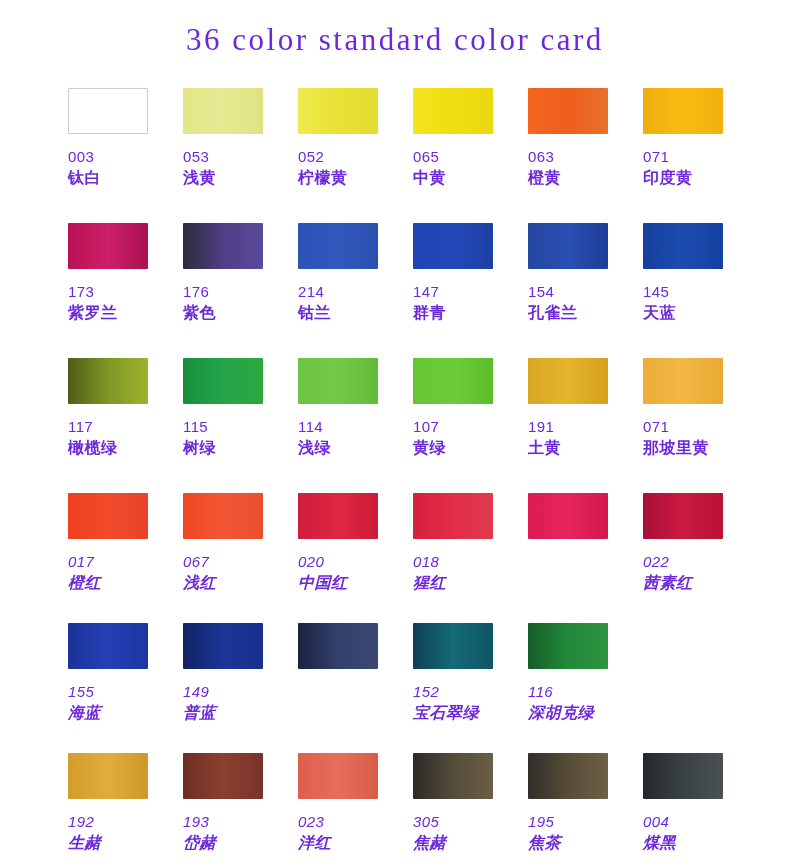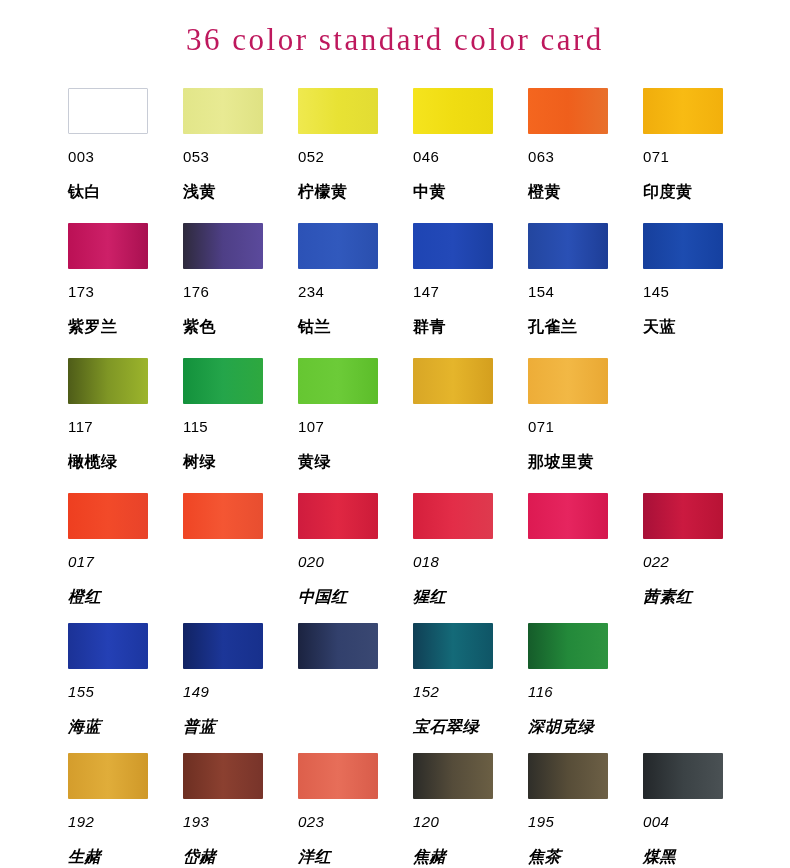--- a/index.html
+++ b/index.html
@@ -22,21 +22,21 @@
   }
   #title {
     position: absolute;
     top: 22px;
     left: 0;
     width: 790px;
     text-align: center;
     font-family: "Liberation Serif", "DejaVu Serif", serif;
     font-size: 31px;
     letter-spacing: 2.5px;
-    color: #be185d;
+    color: #6d28d9;
     white-space: nowrap;
   }
   #grid {
     position: absolute;
     top: 88px;
     left: 68px;
     width: 700px;
   }
   .row {
     display: flex;
@@ -55,31 +55,31 @@
     border-radius: 1px;
   }
   .swatch.outlined {
     border: 1px solid #c8ccd6;
     width: 78px;
     height: 44px;
   }
   .labels {
     margin-top: 13px;
     line-height: 1.28;
-    color: #000000;
+    color: #6d28d9;
   }
   .code {
     font-size: 15px;
     letter-spacing: 0.4px;
   }
   .cname {
     font-size: 16px;
     font-weight: 600;
     letter-spacing: 0.5px;
-    margin-top: 16px;
+    margin-top: 2px;
   }
 </style>
 </head>
 <body>
 
 <div id="card">
   <div id="title">36 color standard color card</div>
   <div id="grid">
       <div class="row">
         <div class="cell">
@@ -99,21 +99,21 @@
         <div class="cell">
           <div class="swatch" style="background: linear-gradient(90deg, rgb(239, 233, 79), rgb(232, 226, 52), rgb(226, 220, 51));"></div>
           <div class="labels">
             <div class="code">052</div>
             <div class="cname">柠檬黄</div>
           </div>
         </div>
         <div class="cell">
           <div class="swatch" style="background: linear-gradient(90deg, rgb(245, 228, 30), rgb(240, 221, 18), rgb(235, 216, 15));"></div>
           <div class="labels">
-            <div class="code">046</div>
+            <div class="code">065</div>
             <div class="cname">中黄</div>
           </div>
         </div>
         <div class="cell">
           <div class="swatch" style="background: linear-gradient(90deg, rgb(244, 102, 31), rgb(239, 95, 28), rgb(232, 112, 44));"></div>
           <div class="labels">
             <div class="code">063</div>
             <div class="cname">橙黄</div>
           </div>
         </div>
@@ -136,21 +136,21 @@
         <div class="cell">
           <div class="swatch" style="background: linear-gradient(90deg, rgb(46, 42, 60), rgb(78, 63, 134), rgb(91, 74, 156));"></div>
           <div class="labels">
             <div class="code">176</div>
             <div class="cname">紫色</div>
           </div>
         </div>
         <div class="cell">
           <div class="swatch" style="background: linear-gradient(90deg, rgb(44, 82, 182), rgb(49, 89, 189), rgb(42, 79, 174));"></div>
           <div class="labels">
-            <div class="code">234</div>
+            <div class="code">214</div>
             <div class="cname">钴兰</div>
           </div>
         </div>
         <div class="cell">
           <div class="swatch" style="background: linear-gradient(90deg, rgb(30, 69, 179), rgb(35, 73, 184), rgb(27, 63, 162));"></div>
           <div class="labels">
             <div class="code">147</div>
             <div class="cname">群青</div>
           </div>
         </div>
@@ -178,47 +178,62 @@
           </div>
         </div>
         <div class="cell">
           <div class="swatch" style="background: linear-gradient(90deg, rgb(19, 145, 60), rgb(36, 165, 74), rgb(46, 168, 63));"></div>
           <div class="labels">
             <div class="code">115</div>
             <div class="cname">树绿</div>
           </div>
         </div>
         <div class="cell">
+          <div class="swatch" style="background: linear-gradient(90deg, rgb(108, 196, 65), rgb(116, 201, 74), rgb(98, 187, 57));"></div>
+          <div class="labels">
+            <div class="code">114</div>
+            <div class="cname">浅绿</div>
+          </div>
+        </div>
+        <div class="cell">
           <div class="swatch" style="background: linear-gradient(90deg, rgb(102, 198, 50), rgb(108, 203, 56), rgb(92, 189, 42));"></div>
           <div class="labels">
             <div class="code">107</div>
             <div class="cname">黄绿</div>
           </div>
         </div>
         <div class="cell">
           <div class="swatch" style="background: linear-gradient(90deg, rgb(216, 166, 38), rgb(229, 181, 43), rgb(212, 159, 30));"></div>
+          <div class="labels">
+            <div class="code">191</div>
+            <div class="cname">土黄</div>
+          </div>
         </div>
         <div class="cell">
           <div class="swatch" style="background: linear-gradient(90deg, rgb(237, 173, 56), rgb(242, 184, 69), rgb(233, 168, 51));"></div>
           <div class="labels">
             <div class="code">071</div>
             <div class="cname">那坡里黄</div>
           </div>
         </div>
       </div>
       <div class="row tight">
         <div class="cell">
           <div class="swatch" style="background: linear-gradient(90deg, rgb(238, 63, 32), rgb(242, 74, 41), rgb(232, 67, 42));"></div>
           <div class="labels">
             <div class="code">017</div>
             <div class="cname">橙红</div>
           </div>
         </div>
         <div class="cell">
           <div class="swatch" style="background: linear-gradient(90deg, rgb(239, 69, 36), rgb(244, 86, 51), rgb(232, 78, 48));"></div>
+          <div class="labels">
+            <div class="code">067</div>
+            <div class="cname">浅红</div>
+          </div>
         </div>
         <div class="cell">
           <div class="swatch" style="background: linear-gradient(90deg, rgb(207, 28, 62), rgb(224, 39, 66), rgb(204, 27, 57));"></div>
           <div class="labels">
             <div class="code">020</div>
             <div class="cname">中国红</div>
           </div>
         </div>
         <div class="cell">
           <div class="swatch" style="background: linear-gradient(90deg, rgb(213, 31, 60), rgb(227, 45, 72), rgb(222, 58, 78));"></div>
@@ -289,21 +304,21 @@
         <div class="cell">
           <div class="swatch" style="background: linear-gradient(90deg, rgb(221, 95, 75), rgb(231, 110, 89), rgb(216, 92, 74));"></div>
           <div class="labels">
             <div class="code">023</div>
             <div class="cname">洋红</div>
           </div>
         </div>
         <div class="cell">
           <div class="swatch" style="background: linear-gradient(90deg, rgb(43, 43, 40), rgb(85, 76, 58), rgb(107, 95, 68));"></div>
           <div class="labels">
-            <div class="code">120</div>
+            <div class="code">305</div>
             <div class="cname">焦赭</div>
           </div>
         </div>
         <div class="cell">
           <div class="swatch" style="background: linear-gradient(90deg, rgb(47, 46, 41), rgb(87, 77, 56), rgb(109, 96, 70));"></div>
           <div class="labels">
             <div class="code">195</div>
             <div class="cname">焦茶</div>
           </div>
         </div>

